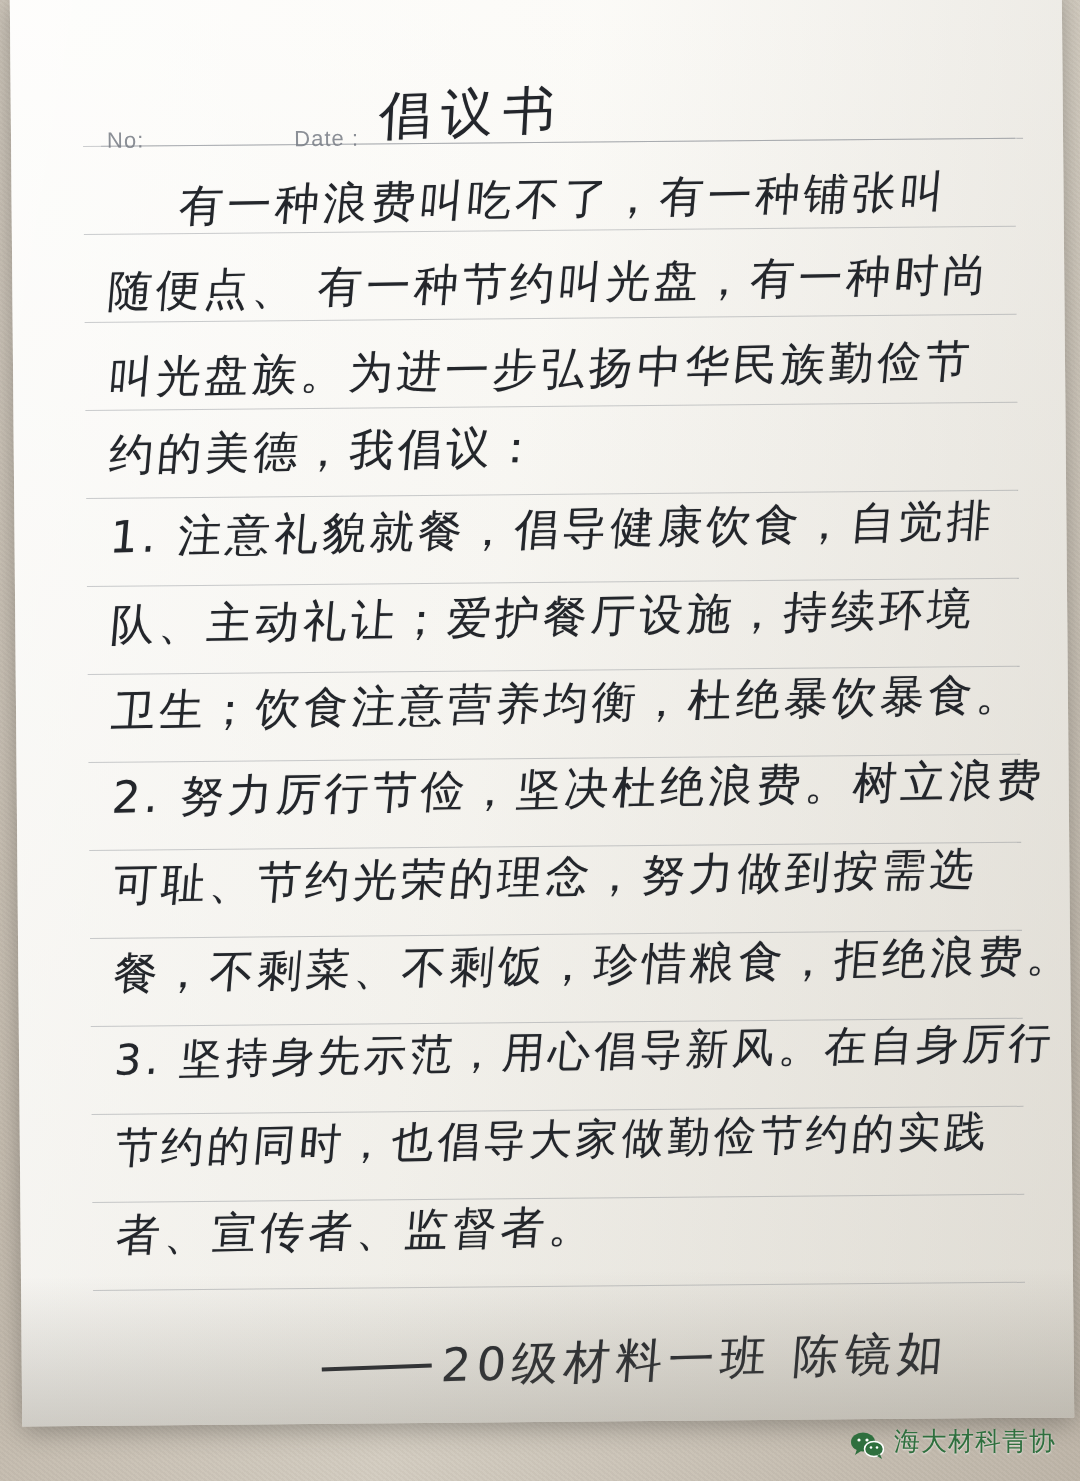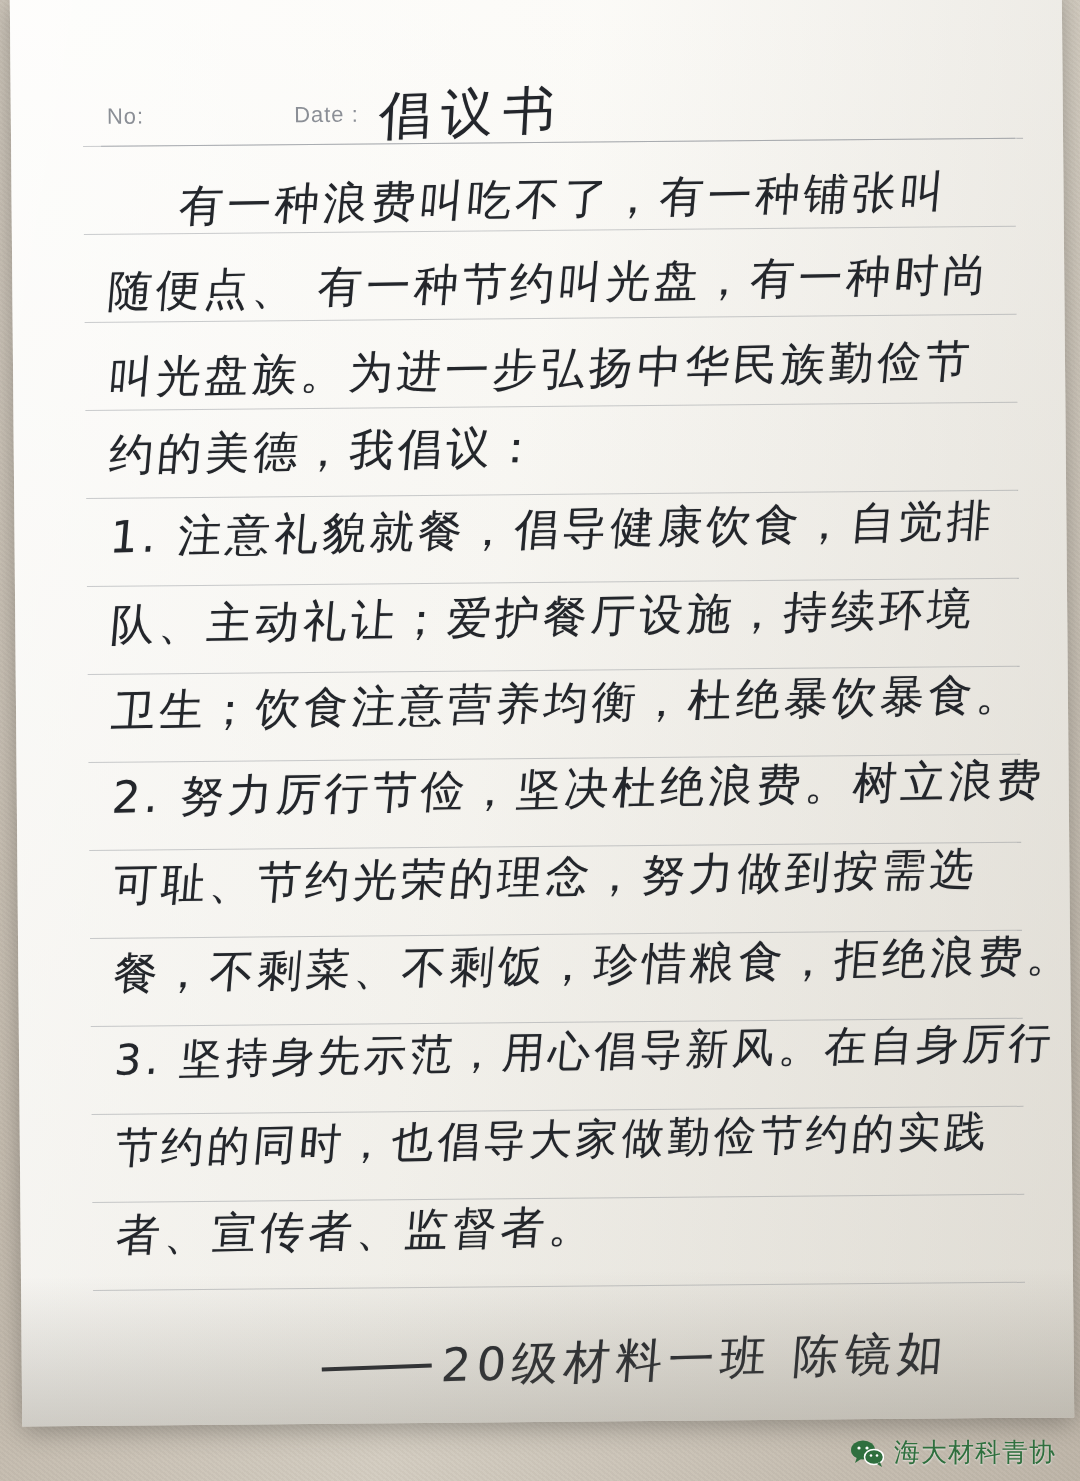--- a/index.html
+++ b/index.html
@@ -83,21 +83,21 @@
     left: 96px;
     top: 108px;
     width: 900px;
     display: flex;
     align-items: baseline;
     gap: 150px;
     color: #8b8f96;
     font-size: 22px;
     letter-spacing: 1px;
   }
-  .hdr .lbl { white-space: nowrap; }
+  .hdr .lbl { white-space: nowrap; margin-top: 24px; }
   .hdr-line {
     position: absolute;
     left: 90px;
     right: 40px;
     top: 150px;
     height: 1px;
     background: rgba(120,125,135,0.40);
   }
   
   .hand {
@@ -134,23 +134,23 @@
     top: 1372px;
     width: 110px;
     height: 4px;
     background: #23262b;
     transform: rotate(-1.5deg);
   }
   
   .watermark {
     position: absolute;
     right: 24px;
-    bottom: 11px;
+    bottom: 22px;
     display: flex;
-    align-items: center;
+    align-items: flex-end;
     gap: 10px;
     color: #2f6f3e;
     font-size: 26px;
     letter-spacing: 1px;
     text-shadow: 0 1px 2px rgba(255,255,255,.7);
   }
   .wechat {
     width: 34px;
     height: 28px;
     position: relative;

